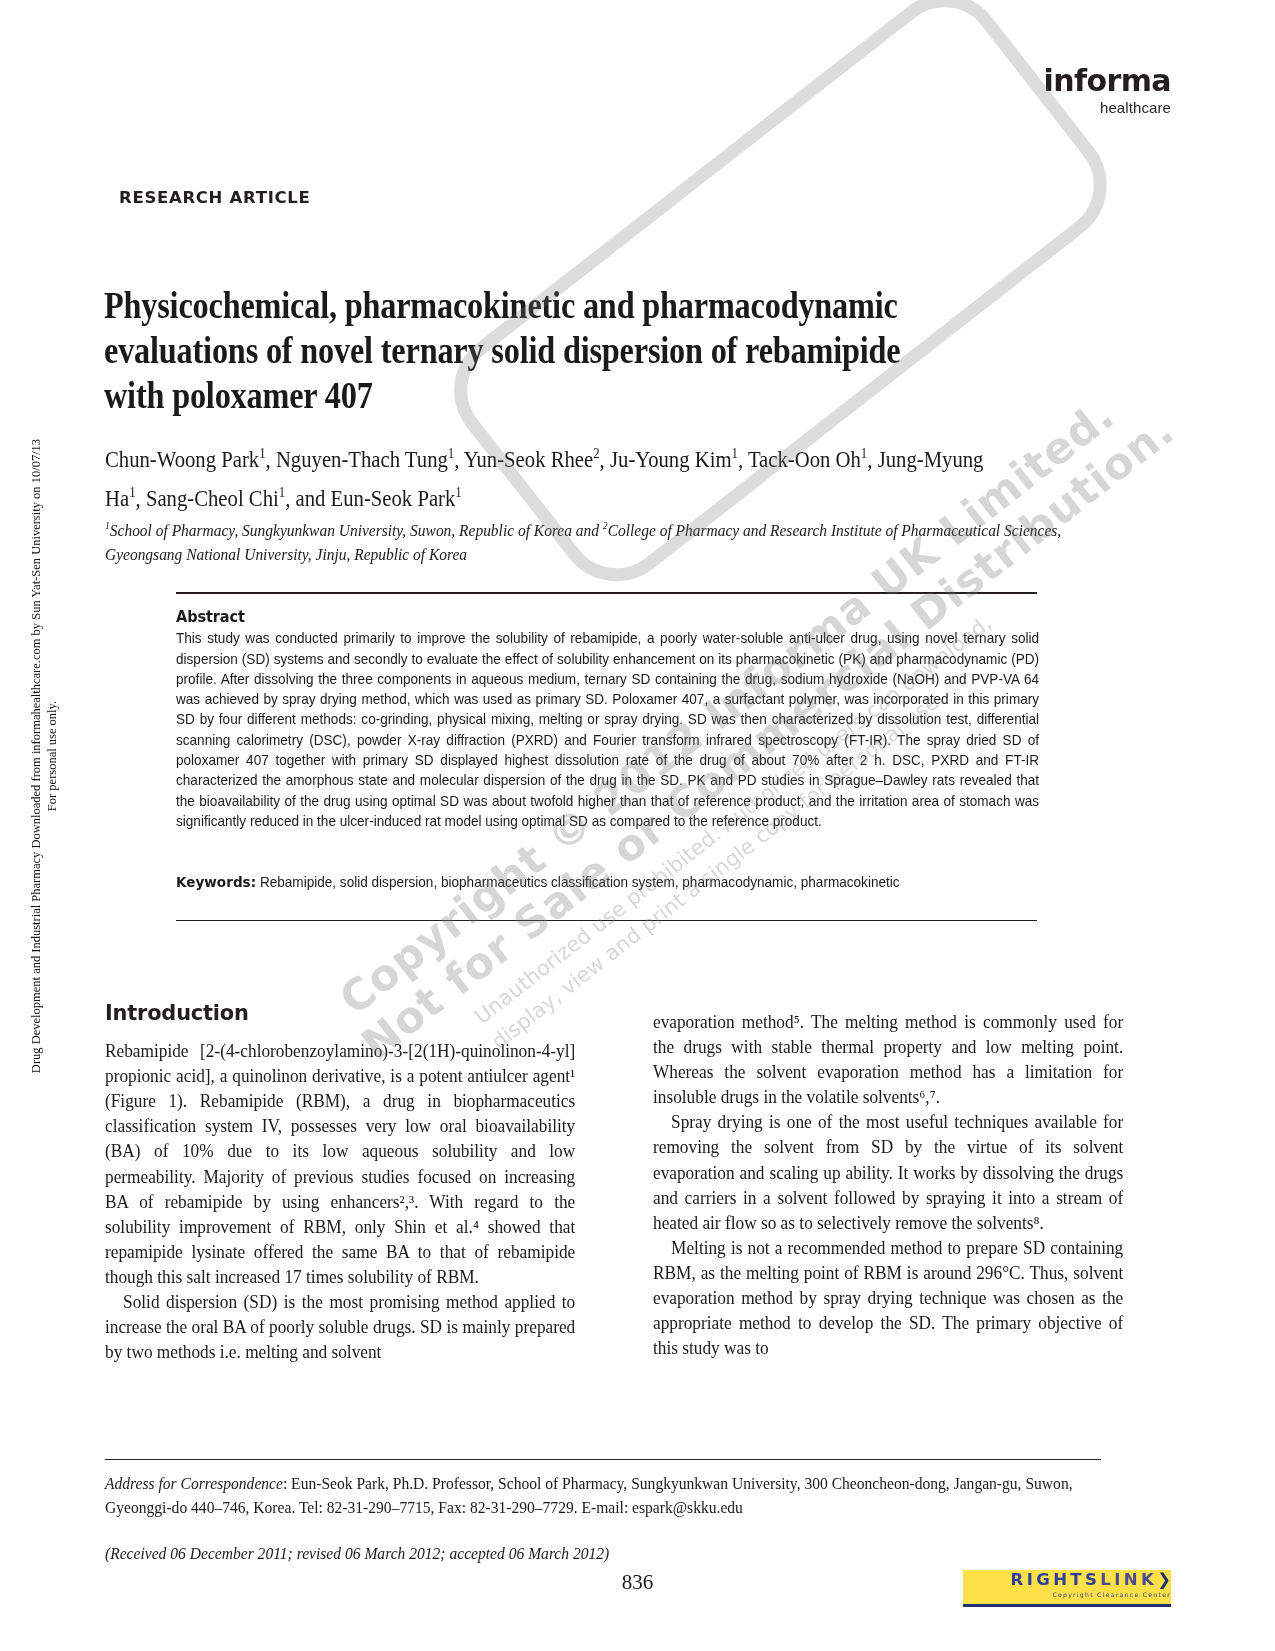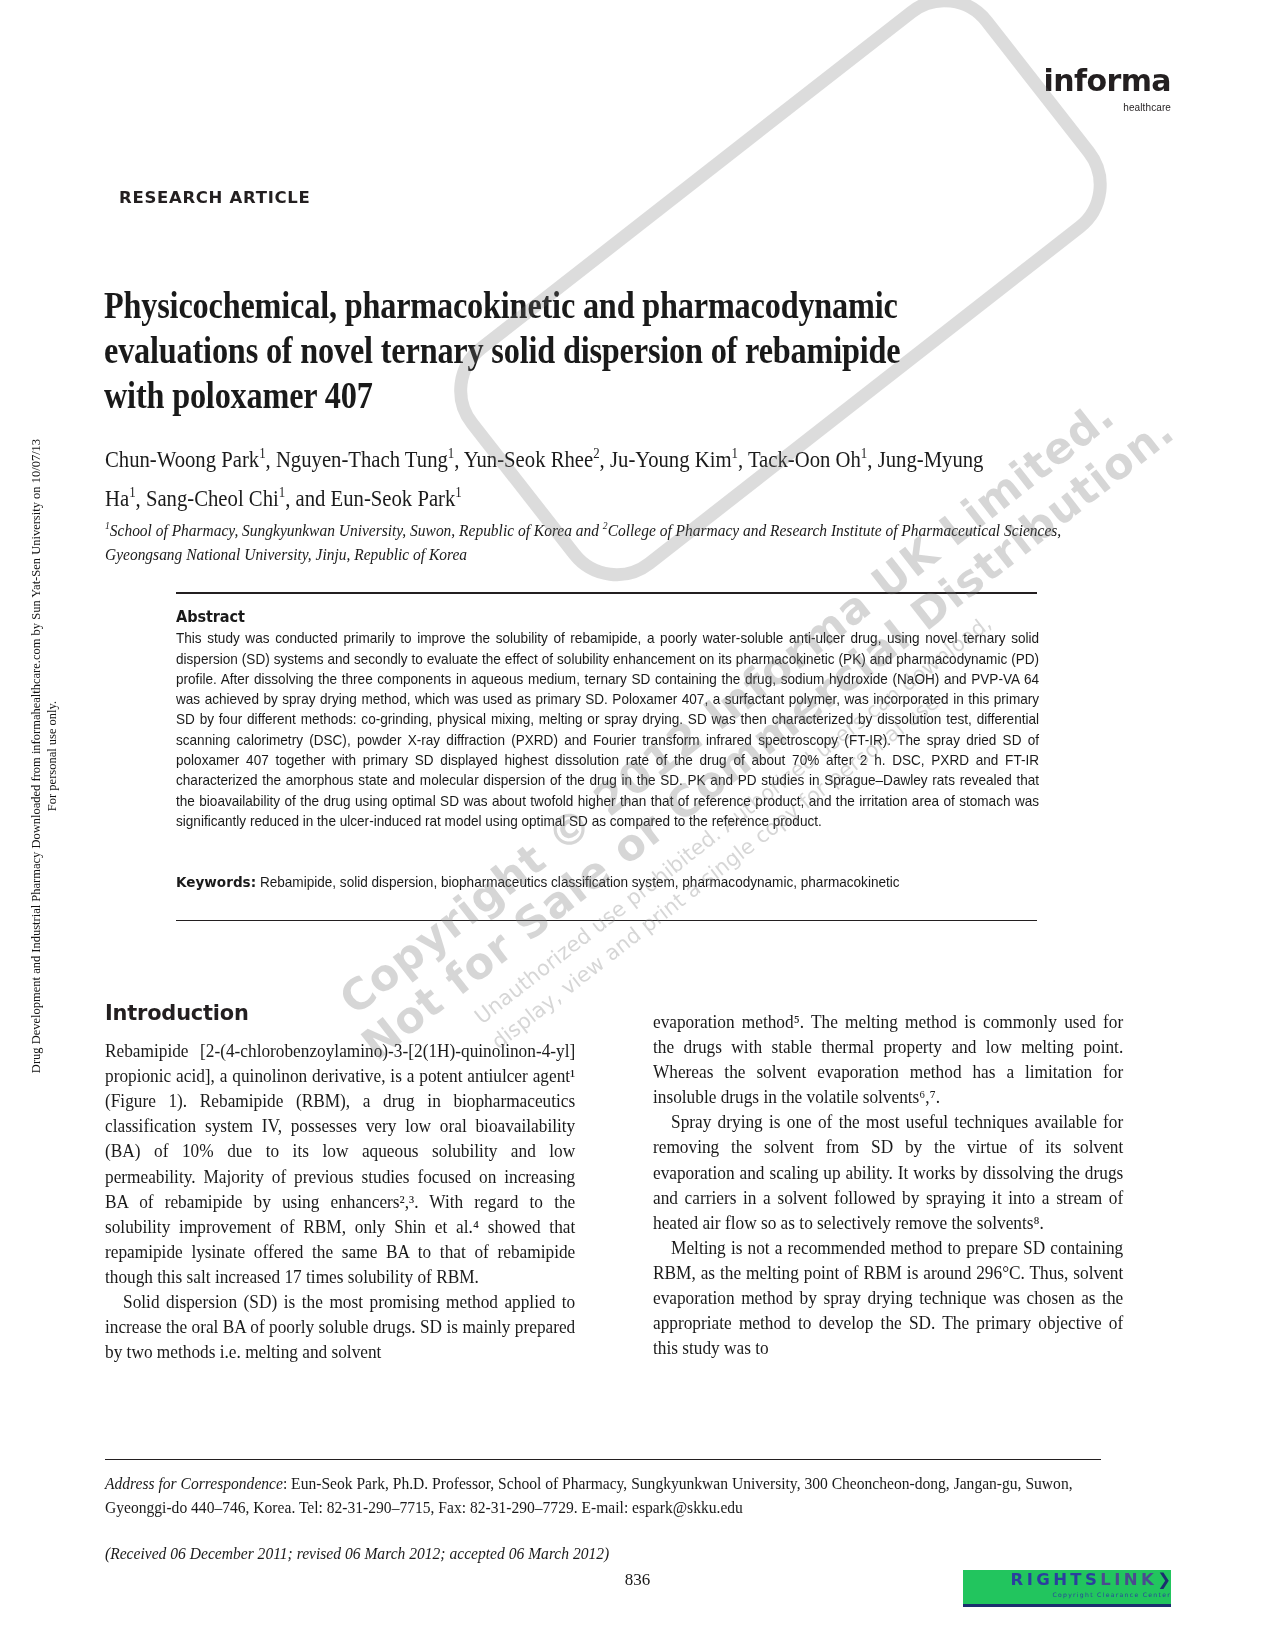--- a/index.html
+++ b/index.html
@@ -59,21 +59,21 @@
   .logo .informa {
     font-family: "DejaVu Sans", sans-serif;
     font-size: 30px;
     font-weight: bold;
     letter-spacing: -0.6px;
     color: #231f20;
     line-height: 34px;
   }
   .logo .healthcare {
     font-family: "Liberation Sans", sans-serif;
-    font-size: 10px;
+    font-size: 15px;
     color: #231f20;
     line-height: 18px;
     margin-top: 1px;
     letter-spacing: 0.1px;
   }
 
   
   .kicker {
     position: absolute;
     left: 119px;
@@ -244,32 +244,32 @@
     transform: scaleX(0.95);
     transform-origin: left top;
   }
   .folio {
     position: absolute;
     left: 0;
     top: 1570px;
     width: 1275px;
     text-align: center;
     font-family: "Liberation Serif", serif;
-    font-size: 17px;
+    font-size: 21px;
     color: #1a1a1a;
   }
 
   
   .rightslink {
     position: absolute;
     right: 104px;
     top: 1570px;
     width: 208px;
     height: 34px;
-    background: #22c55e;
+    background: #fde047;
     border-bottom: 3px solid #1b2f6e;
     display: flex;
     flex-direction: column;
     align-items: flex-end;
     justify-content: flex-start;
   }
   .rightslink .rl-main {
     font-family: "DejaVu Sans", sans-serif;
     font-weight: bold;
     font-size: 16.5px;

